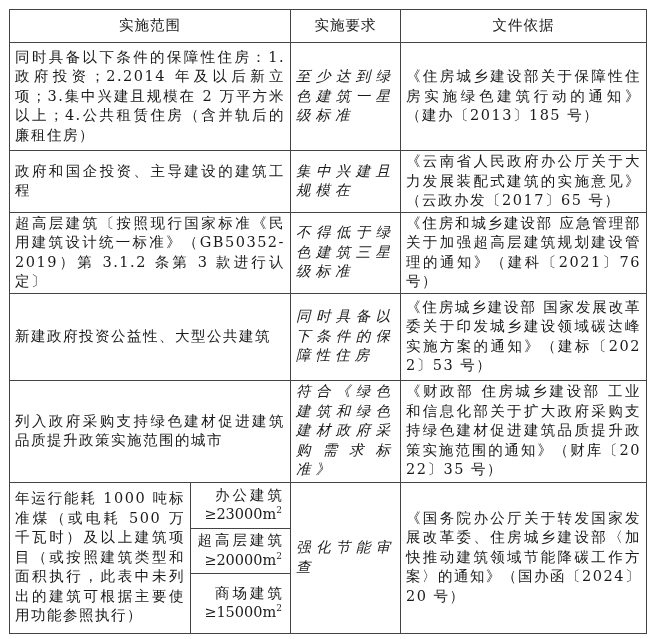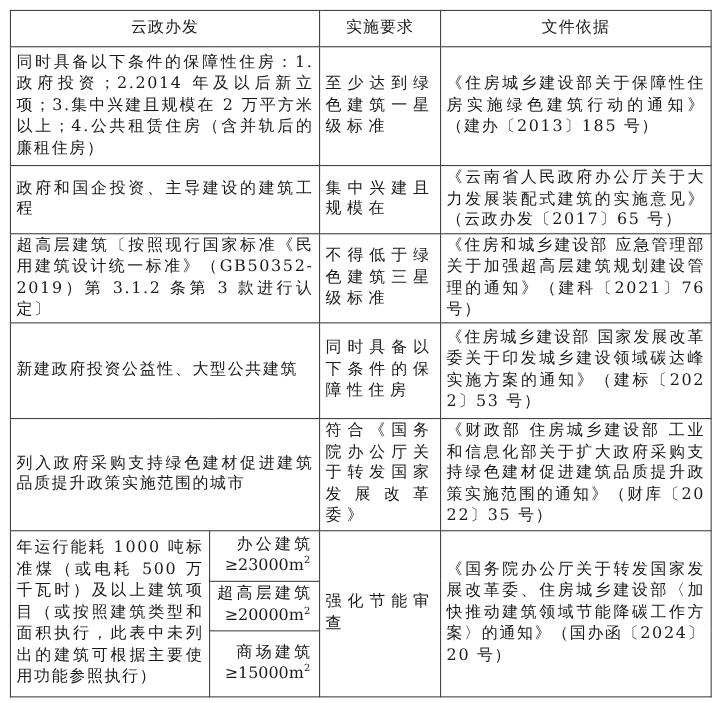--- a/index.html
+++ b/index.html
@@ -5,37 +5,37 @@
   html, body { margin: 0; padding: 0; background: #ffffff; }
   body { width: 654px; height: 639px; position: relative; overflow: hidden;
          font-family: "DejaVu Serif", "Liberation Serif", serif; color: #1a1a1a; }
   table.doc { position: absolute; left: 9px; top: 9px; width: 637px;
               border-collapse: collapse; table-layout: fixed; }
   table.doc td, table.doc th { border: 1.5px solid #444; vertical-align: middle;
               font-size: 14.5px; line-height: 19.5px; padding: 1px 5px; font-weight: normal;
               word-break: break-all; }
   th { height: 30px; font-size: 15px; letter-spacing: 1px; text-align: center; }
   td.just { text-align: justify; text-align-last: left; letter-spacing: 1.5px; }
-  td.req { letter-spacing: 5px; }
+  td.req { letter-spacing: 5px; font-style: italic; }
   .sub { text-align: right; letter-spacing: 3px; line-height: 20px; padding: 0 4px; }
   sup { font-size: 9px; line-height: 0; }
 </style>
 </head>
 <body>
 
 <table class="doc">
   <colgroup>
     <col style="width:181px">
     <col style="width:100px">
     <col style="width:110px">
     <col style="width:246px">
   </colgroup>
   <tbody>
       <tr>
-    <th colspan="2">云政办发</th>
+    <th colspan="2">实施范围</th>
     <th>实施要求</th>
     <th>文件依据</th>
   </tr>
   <tr style="height:108px">
     <td colspan="2" class="just">同时具备以下条件的保障性住房：1.政府投资；2.2014 年及以后新立项；3.集中兴建且规模在 2 万平方米以上；4.公共租赁住房（含并轨后的廉租住房）</td>
     <td class="just req">至少达到绿色建筑一星级标准</td>
     <td class="just">《住房城乡建设部关于保障性住房实施绿色建筑行动的通知》（建办〔2013〕185 号）</td>
   </tr>
   <tr style="height:61px">
     <td colspan="2" class="just">政府和国企投资、主导建设的建筑工程</td>
@@ -47,21 +47,21 @@
     <td class="just req">不得低于绿色建筑三星级标准</td>
     <td class="just">《住房和城乡建设部 应急管理部关于加强超高层建筑规划建设管理的通知》（建科〔2021〕76 号）</td>
   </tr>
   <tr style="height:87px">
     <td colspan="2" class="just">新建政府投资公益性、大型公共建筑</td>
     <td class="just req">同时具备以下条件的保障性住房</td>
     <td class="just">《住房城乡建设部 国家发展改革委关于印发城乡建设领域碳达峰实施方案的通知》（建标〔2022〕53 号）</td>
   </tr>
   <tr style="height:102px">
     <td colspan="2" class="just">列入政府采购支持绿色建材促进建筑品质提升政策实施范围的城市</td>
-    <td class="just req">符合《国务院办公厅关于转发国家发展改革委》</td>
+    <td class="just req">符合《绿色建筑和绿色建材政府采购需求标准》</td>
     <td class="just">《财政部 住房城乡建设部 工业和信息化部关于扩大政府采购支持绿色建材促进建筑品质提升政策实施范围的通知》（财库〔2022〕35 号）</td>
   </tr>
   <tr style="height:46px">
     <td rowspan="3" class="just">年运行能耗 1000 吨标准煤（或电耗 500 万千瓦时）及以上建筑项目（或按照建筑类型和面积执行，此表中未列出的建筑可根据主要使用功能参照执行）</td>
     <td class="sub">
       <span>办公建筑</span><br>
       <span style="letter-spacing:0">≥23000m</span><sup>2</sup>
     </td>
     <td rowspan="3" class="just req">强化节能审查</td>
     <td rowspan="3" class="just">《国务院办公厅关于转发国家发展改革委、住房城乡建设部〈加快推动建筑领域节能降碳工作方案〉的通知》（国办函〔2024〕20 号）</td>

